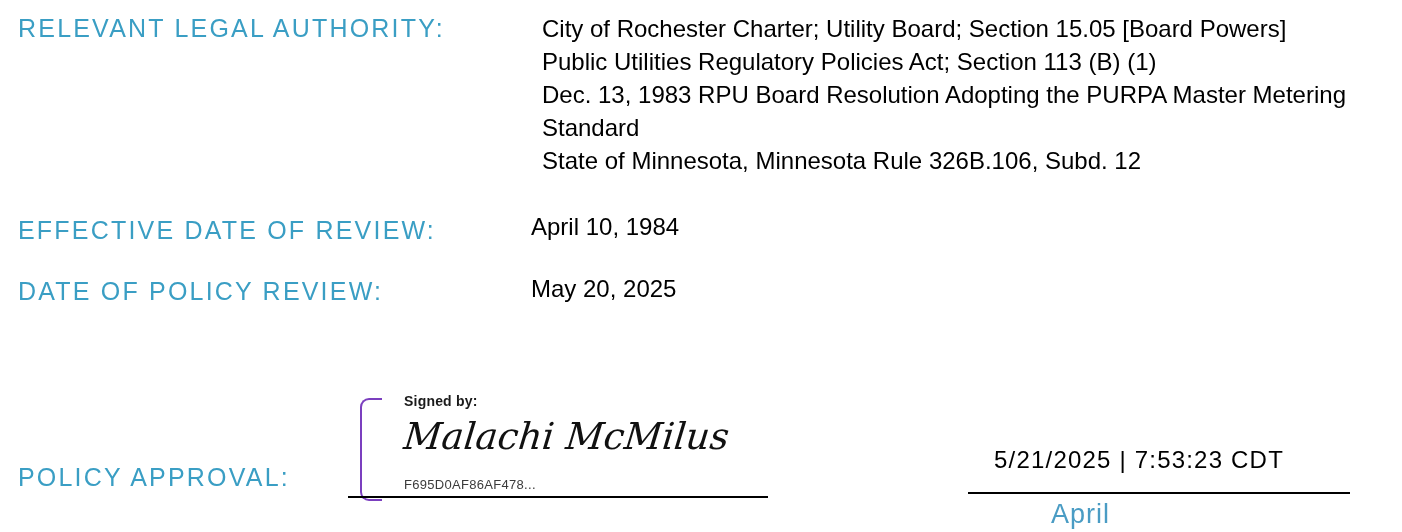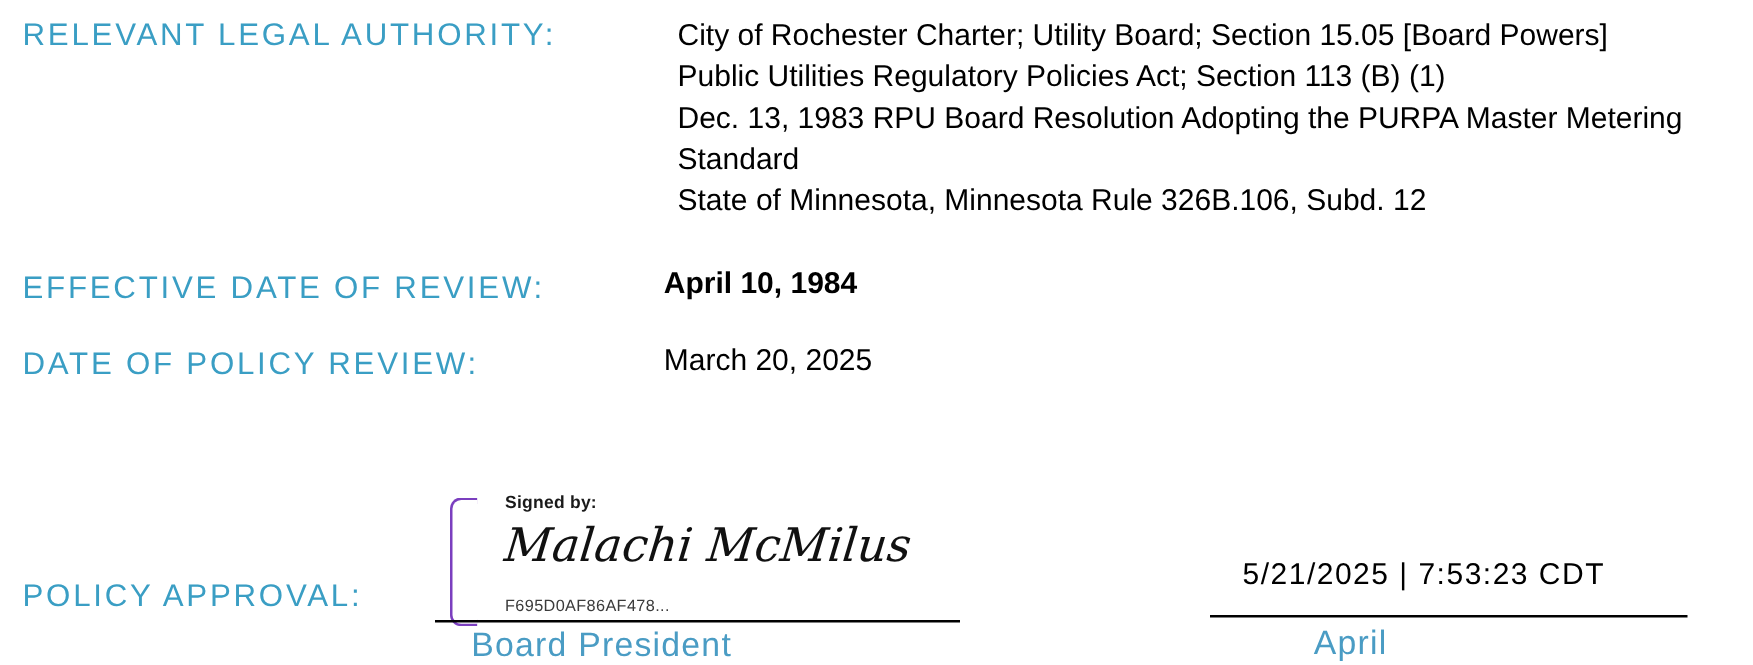--- a/index.html
+++ b/index.html
@@ -52,21 +52,20 @@
   .val-justify {
     text-align: justify;
     text-align-last: left;
   }
   .val-effective {
     position: absolute;
     left: 531px;
     top: 213px;
     font-size: 24px;
     color: #000;
-    font-weight: bold;
   }
   .val-review {
     position: absolute;
     left: 531px;
     top: 275px;
     font-size: 24px;
     color: #000;
   }
 
   
@@ -166,30 +165,29 @@
   <div class="label label-approval">POLICY APPROVAL:</div>
 
   <div class="values">
     <div class="val-line val-justify">City of Rochester Charter; Utility Board; Section 15.05 [Board Powers]</div>
     <div class="val-line">Public Utilities Regulatory Policies Act; Section 113 (B) (1)</div>
     <div class="val-line">Dec. 13, 1983 RPU Board Resolution Adopting the PURPA Master Metering Standard</div>
     <div class="val-line">State of Minnesota, Minnesota Rule 326B.106, Subd. 12</div>
   </div>
 
   <div class="val-effective">April 10, 1984</div>
-  <div class="val-review">March 20, 2025</div>
+  <div class="val-review">May 20, 2025</div>
 
   <div class="sig-block">
     <div class="sig-bracket"></div>
     <div class="sig-signedby">Signed by:</div>
     <div class="sig-name">Malachi McMilus</div>
     <div class="sig-guid">F695D0AF86AF478...</div>
   </div>
 
   <div class="rule rule-signature"></div>
   <div class="rule rule-date"></div>
 
-  <div class="caption caption-president">Board President</div>
   <div class="caption caption-date">April</div>
 
   <div class="datestamp">5/21/2025  |  7:53:23  CDT</div>
 
 </div>
 
 </body></html>

